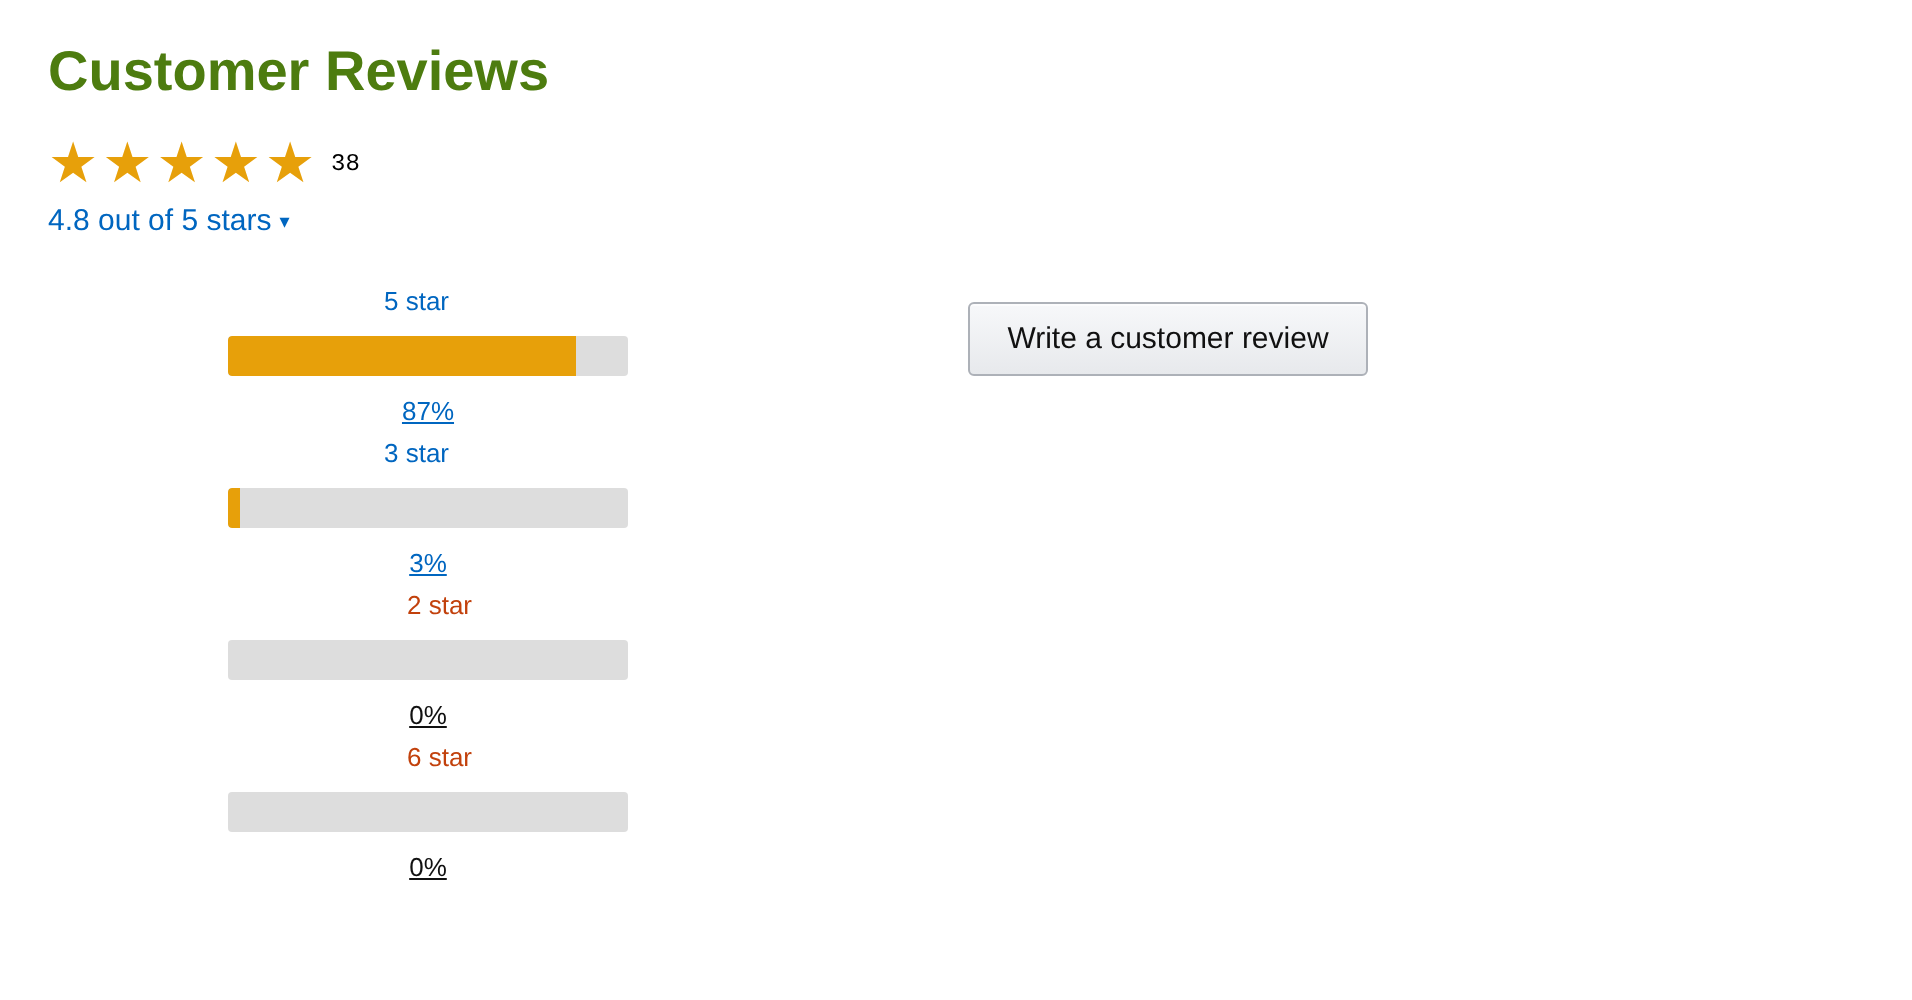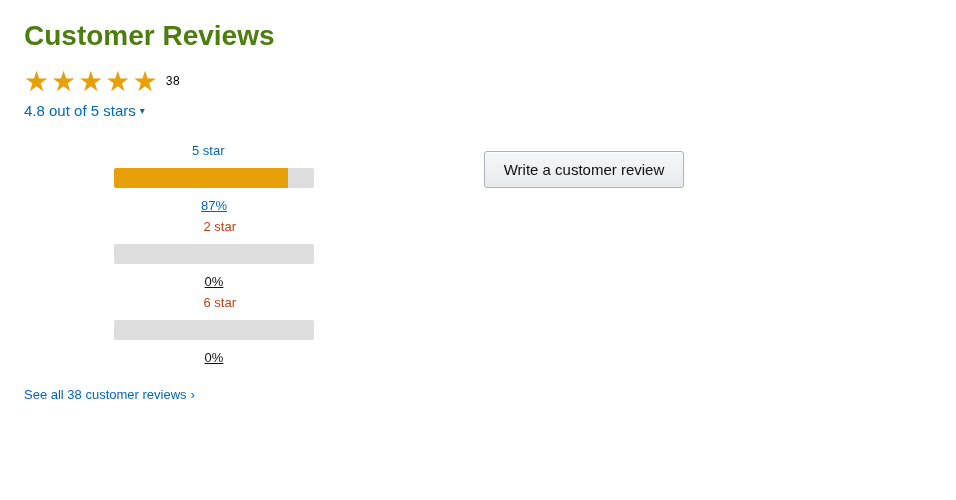--- a/index.html
+++ b/index.html
@@ -191,43 +191,46 @@
 
       <div class="histogram-row">
         <span class="star-label">5 star</span>
         <div class="bar-container">
           <div class="bar-fill" style="width:87%"></div>
         </div>
         <span class="bar-pct">87%</span>
       </div>
 
 
+      <div class="histogram-row">
+        <span class="star-label">3 star</span>
+        <div class="bar-container">
+          <div class="bar-fill" style="width:3%"></div>
+        </div>
+        <span class="bar-pct">3%</span>
+      </div>
 
       <div class="histogram-row">
         <span class="star-label no-link">2 star</span>
         <div class="bar-container">
           <div class="bar-fill" style="width:0%"></div>
         </div>
         <span class="bar-pct no-link">0%</span>
       </div>
 
       <div class="histogram-row">
         <span class="star-label no-link">6 star</span>
         <div class="bar-container">
           <div class="bar-fill" style="width:0%"></div>
         </div>
         <span class="bar-pct no-link">0%</span>
       </div>
 
     </div>
 
-    <a class="see-all-link">
-      <span>See all 38 customer reviews</span>
-      <span>›</span>
-    </a>
   </div>
 
   <div class="right-section">
     <button class="write-review-btn">Write a customer review</button>
   </div>
 </div>
 
 
 
 

